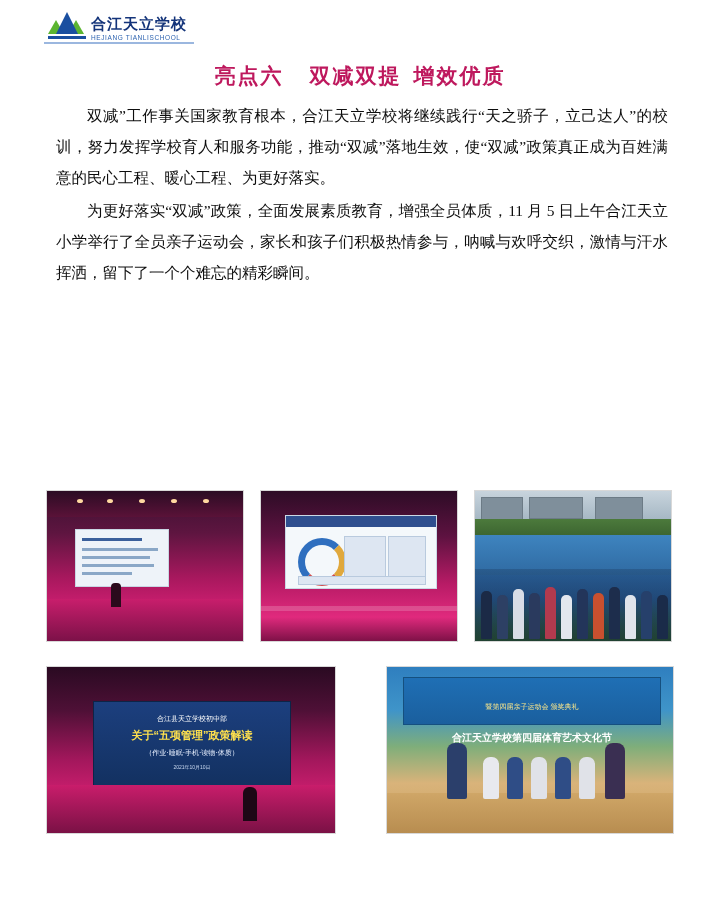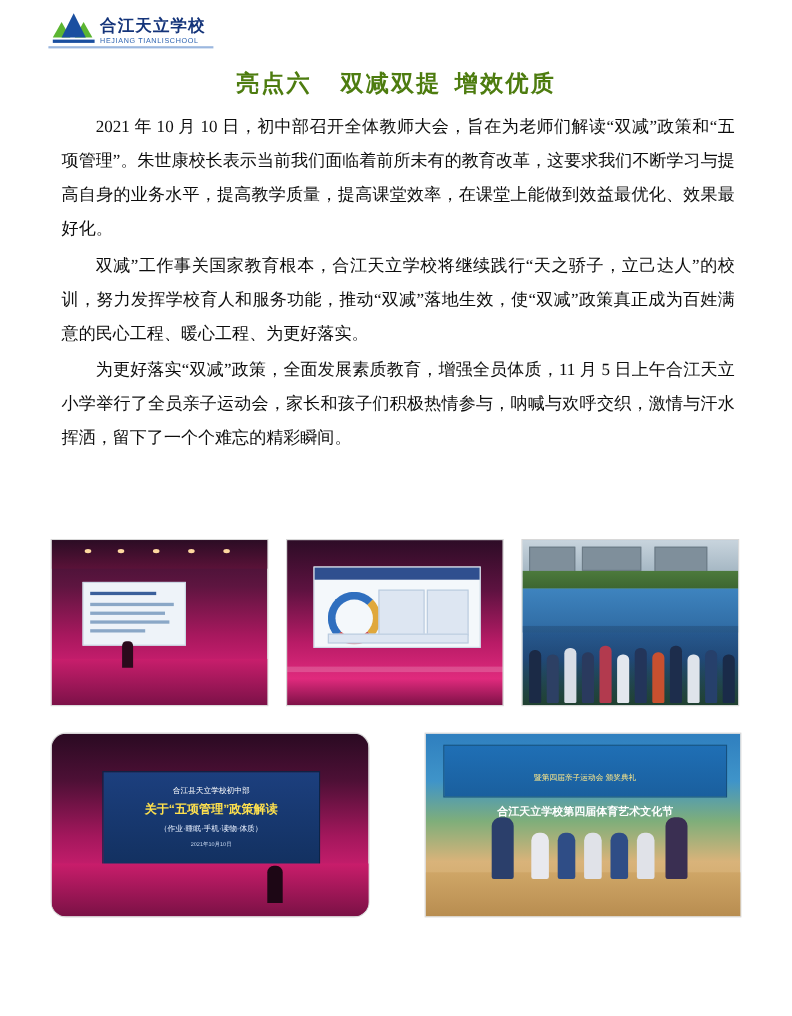--- a/index.html
+++ b/index.html
@@ -103,21 +103,21 @@
 
   
   .doc-title {
     position: absolute;
     left: 0;
     top: 62px;
     width: 720px;
     text-align: center;
     font-size: 21px;
     font-weight: bold;
-    color: #4d7c0f;
+    color: #be185d;
     font-family: Liberation Sans, sans-serif;
     letter-spacing: 2px;
   }
   .doc-title .gap {
     display: inline-block;
     width: 26px;
   }
 
   
   .body-text {
@@ -158,21 +158,20 @@
     border: 1px solid #d8d8d8;
     box-sizing: border-box;
   }
   .p1, .p2, .p3 {
     width: 198px;
     height: 152px;
   }
   .p4 {
     width: 290px;
     height: 168px;
-    border-radius: 14px;
   }
   .p5 {
     width: 288px;
     height: 168px;
   }
 
   
   .p1 {
     background: linear-gradient(180deg, #3a1030 0%, #5e1540 28%, #a8185e 58%, #d11f72 80%, #8e1450 100%);
   }
@@ -384,21 +383,20 @@
       <div class="logo-en">HEJIANG TIANLISCHOOL</div>
     </div>
   </div>
   <div class="logo-underline"></div>
 
   <div class="doc-title">
     <span>亮点六</span><span class="gap"></span><span>双减双提</span><span class="gap" style="width:12px"></span><span>增效优质</span>
   </div>
 
   <div class="body-text">
-    <p class="para">2021 年 10 月 10 日，初中部召开全体教师大会，旨在为老师们解读“双减”政策和“五项管理”。朱世康校长表示当前我们面临着前所未有的教育改革，这要求我们不断学习与提高自身的业务水平，提高教学质量，提高课堂效率，在课堂上能做到效益最优化、效果最好化。</p>
     <p class="para">双减”工作事关国家教育根本，合江天立学校将继续践行“天之骄子，立己达人”的校训，努力发挥学校育人和服务功能，推动“双减”落地生效，使“双减”政策真正成为百姓满意的民心工程、暖心工程、为更好落实。</p>
     <p class="para">为更好落实“双减”政策，全面发展素质教育，增强全员体质，11 月 5 日上午合江天立小学举行了全员亲子运动会，家长和孩子们积极热情参与，呐喊与欢呼交织，激情与汗水挥洒，留下了一个个难忘的精彩瞬间。</p>
   </div>
 
   <div class="photos">
 
     <div class="photo-row row1">
 
       <div class="photo p1">
         <div class="ceil"></div>

